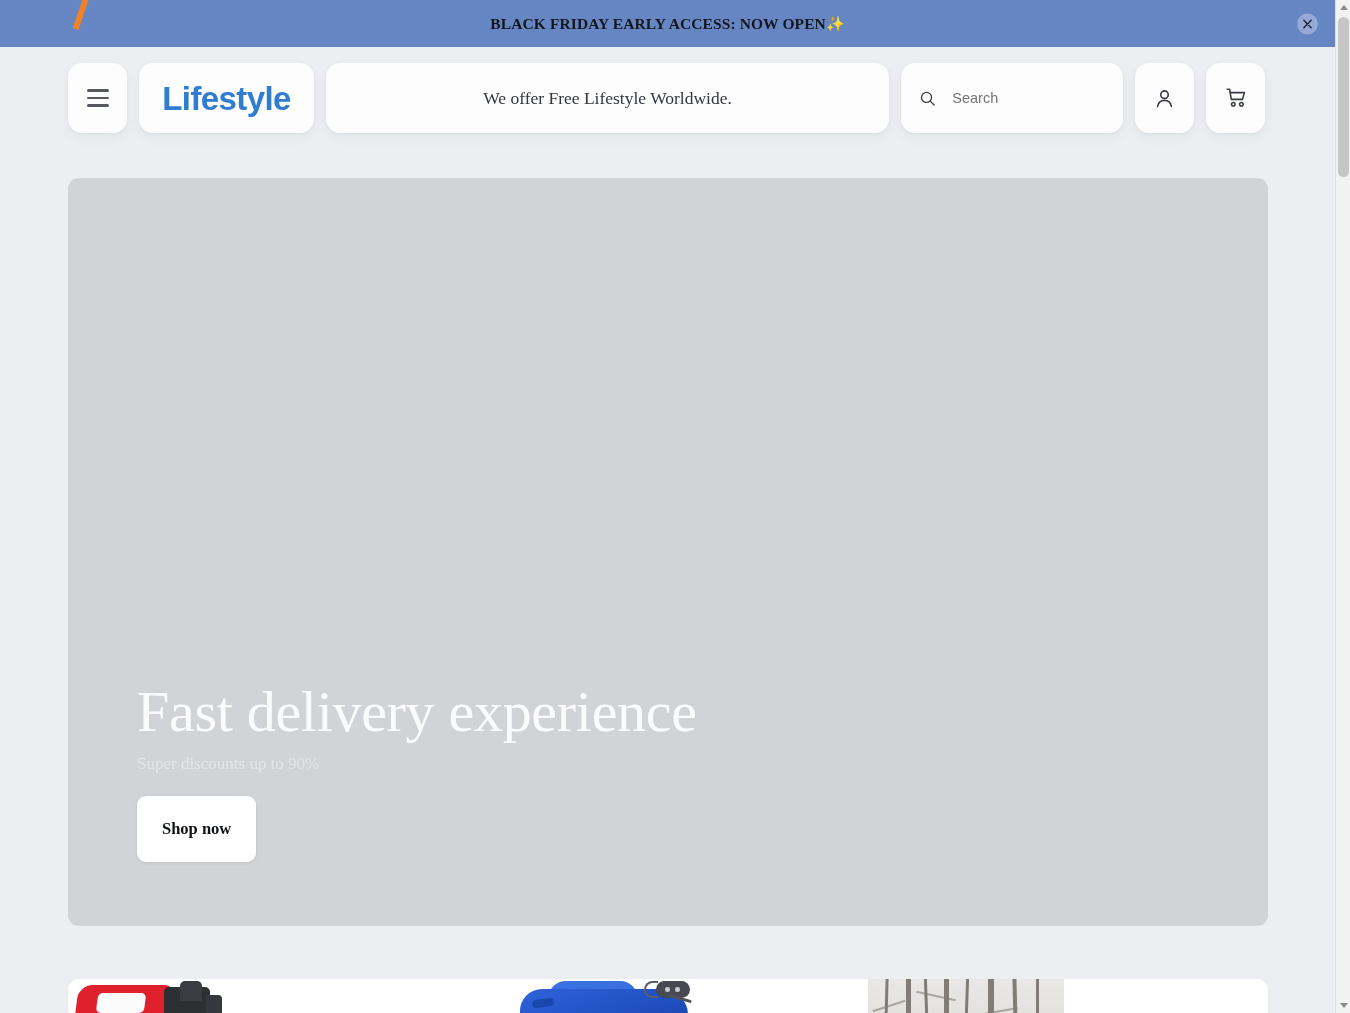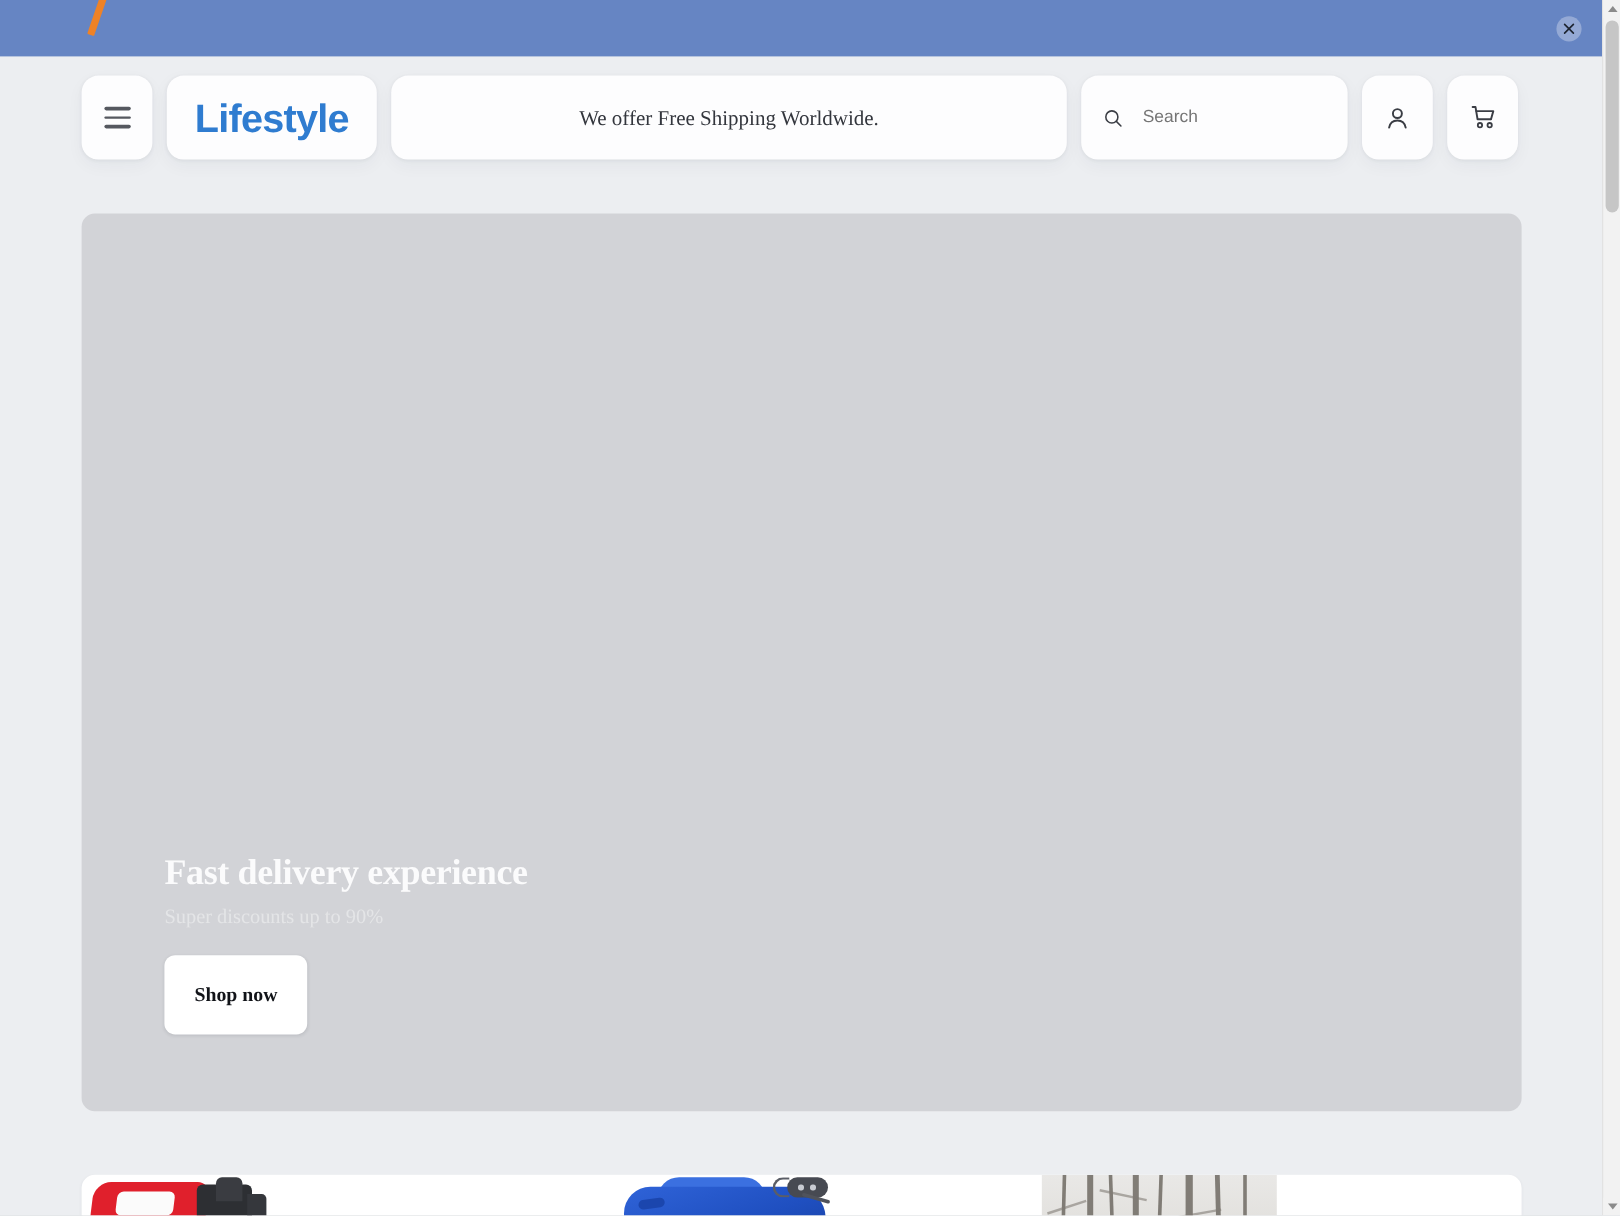--- a/index.html
+++ b/index.html
@@ -153,22 +153,22 @@
     overflow: hidden;
   }
   .hero-content {
     position: absolute;
     left: 69px;
     bottom: 64px;
     max-width: 760px;
   }
   .hero-title {
     font-family: "Liberation Serif", serif;
-    font-weight: bold;
-    font-size: 30px;
+    font-weight: normal;
+    font-size: 58px;
     line-height: 1.12;
     color: #fbfbfc;
     letter-spacing: -0.3px;
     margin-bottom: 9px;
     text-align: right;
   }
   .hero-sub {
     font-family: "Liberation Serif", serif;
     font-size: 17px;
     color: #e4e5e7;
@@ -373,20 +373,21 @@
     border-radius: 6px;
     cursor: pointer;
   }
 </style>
 </head>
 <body>
 
 <div class="viewport">
 
   <div class="promo-banner">
+    <div class="promo-text"><span>BLACK FRIDAY EARLY ACCESS: NOW OPEN</span><span class="promo-sparkle">✨</span></div>
     <div class="promo-close">
       <svg width="11" height="11" viewBox="0 0 12 12">
         <path d="M2 2 L10 10 M10 2 L2 10" stroke="#1d2430" stroke-width="1.5" stroke-linecap="round" fill="none"></path>
       </svg>
     </div>
   </div>
 
   <header class="site-header">
 
     <div class="hdr-card hdr-menu-btn">
@@ -396,21 +397,21 @@
           <span></span>
       </span>
     </div>
 
     <div class="hdr-card hdr-logo-btn">
       <span class="logo-word">Lifestyle</span>
       <span class="logo-slash"></span>
     </div>
 
     <div class="hdr-card hdr-tagline">
-      <div class="tagline-text">We offer Free Shipping Worldwide.</div>
+      <div class="tagline-text">We offer Free Lifestyle Worldwide.</div>
     </div>
 
     <div class="hdr-card hdr-search">
       <svg width="21" height="21" viewBox="0 0 24 24">
         <circle cx="10.5" cy="10.5" r="7" stroke="#3a3d44" stroke-width="1.8" fill="none"></circle>
         <path d="M15.7 15.7 L21 21" stroke="#3a3d44" stroke-width="1.8" stroke-linecap="round"></path>
       </svg>
       <input class="search-ph" type="text" placeholder="Search" style="">
     </div>
 

